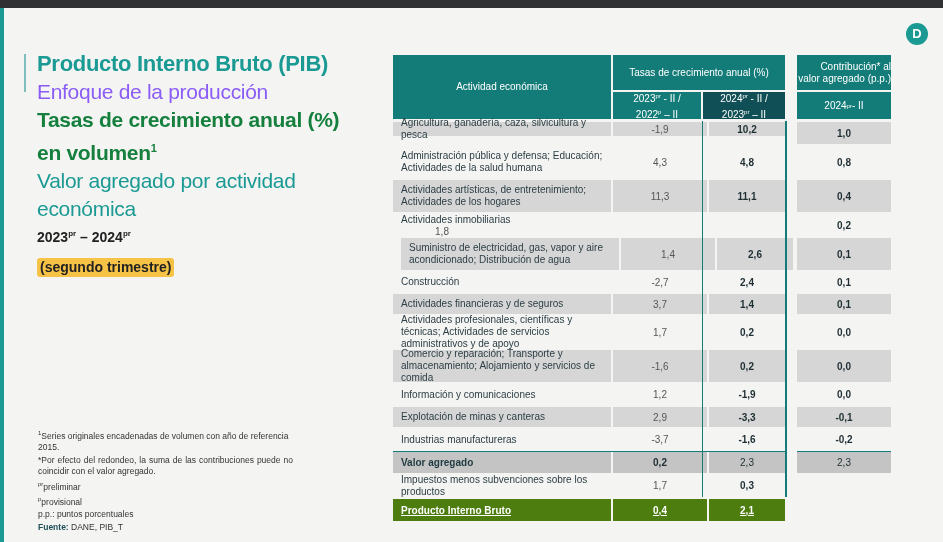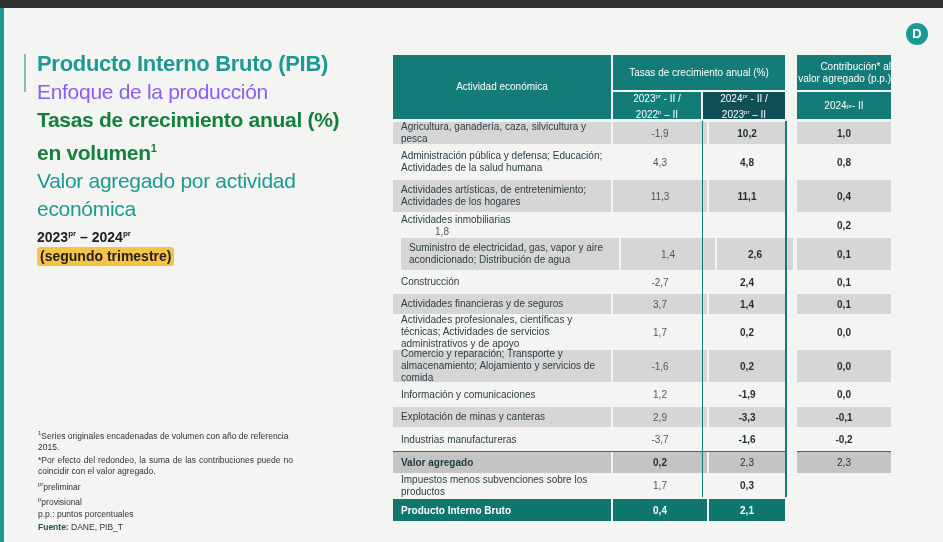--- a/index.html
+++ b/index.html
@@ -8,41 +8,41 @@
   .left-edge { position:absolute; left:0; top:8px; width:4px; height:534px; background:#1a9a93; }
   .logo { position:absolute; left:906px; top:23px; width:22px; height:22px; border-radius:50%; background:#1a9a93; color:#fff; font-weight:bold; font-size:13px; line-height:22px; text-align:center; }
   .title-bar { position:absolute; left:24px; top:54px; width:2px; height:38px; background:#7fbfbb; }
   .titles { position:absolute; left:37px; top:50px; width:330px; }
   .t1 { color:#1a9a93; font-weight:bold; font-size:22px; line-height:28px; letter-spacing:-0.3px; }
   .t2 { color:#8b5cf6; font-size:21px; line-height:28px; letter-spacing:-0.3px; }
   .t3 { color:#15803d; font-weight:bold; font-size:21px; line-height:28px; letter-spacing:-0.3px; }
   .t4 { color:#1a9a93; font-size:21px; line-height:28px; letter-spacing:-0.3px; }
   .t5 { color:#222; font-weight:bold; font-size:14px; line-height:18px; margin-top:2px; }
   .t5 sup { font-size:8px; }
-  .t6 { display:inline-block; background:#f7c347; color:#222; font-weight:bold; font-size:14px; line-height:19px; padding:0 3px; border-radius:3px; margin-top:1px; }
+  .t6 { display:inline-block; background:#f7c347; color:#222; font-weight:bold; font-size:14px; line-height:19px; padding:0 3px; border-radius:3px; margin-top:12px; }
   .notes { position:absolute; left:38px; top:428px; width:255px; font-size:8.5px; line-height:11.5px; color:#333; }
   .notes p { margin:0 0 1px 0; }
   .notes .just { text-align:justify; }
   .notes b { color:#1e4f55; }
   .notes sup { font-size:6px; }
   .hdr { position:absolute; background:#137c78; color:#fff; font-weight:normal; font-size:10px; text-align:right; display:flex; align-items:center; justify-content:center; line-height:12px; }
   .hdr.dark { background:#0f4f55; }
   .hdr sup { font-size:6px; }
   .row { position:absolute; left:393px; width:392px; display:flex; font-size:10px; color:#2c3e44; }
   .row.shade .c { background:#d6d6d6; }
   .row .c { display:flex; align-items:center; box-sizing:border-box; }
   .c.act { width:218px; padding-left:8px; line-height:12px; }
   .c.v1 { width:94px; justify-content:center; margin-left:2px; color:#555; }
   .c.v2 { width:76px; justify-content:center; margin-left:2px; font-weight:bold; color:#1e2e33; }
   .contrib { position:absolute; left:797px; width:94px; display:flex; align-items:center; justify-content:center; font-size:10px; font-weight:bold; color:#1e2e33; }
   .contrib.shade { background:#d6d6d6; }
   .vline { position:absolute; left:785px; top:121px; width:2px; height:376px; background:#137c78; }
   .vline2 { position:absolute; left:702px; top:121px; width:1px; height:376px; background:#137c78; }
   .pib { position:absolute; left:393px; top:499px; width:392px; height:22px; display:flex; color:#fff; font-weight:bold; font-size:10px; }
-  .pib .c { background:#0f766e; display:flex; align-items:center; }
+  .pib .c { background:#4d7c0f; display:flex; align-items:center;text-decoration:underline; }
   .valor-line { position:absolute; left:393px; top:451px; width:392px; height:1px; background:#137c78; }
   .valor-line2 { position:absolute; left:797px; top:451px; width:94px; height:1px; background:#137c78; }
 </style>
 </head>
 <body>
 
 <div class="topbar"></div>
 <div class="left-edge"></div>
 <div class="logo">D</div>
 
@@ -75,21 +75,21 @@
   <div><span>2024</span><sup>pr</sup><span> - II /</span></div>
   <div><span>2023</span><sup>pr</sup><span> – II</span></div>
 </div>
 <div class="hdr" style="left:797px;top:55px;width:94px;height:35px;">Contribución* al valor agregado (p.p.)</div>
 <div class="hdr" style="left:797px;top:92px;width:94px;height:27px;">
     <span>2024</span>
     <sup>pr</sup>
     <span> - II</span>
   </div>
 
-<div class="row shade" style="top:122px;height:22px;">
+<div class="row shade" style="top:122px;height:14px;">
     <div class="c act">Agricultura, ganadería, caza, silvicultura y pesca</div>
     <div class="c v1">-1,9</div>
     <div class="c v2">10,2</div>
   </div>
 <div class="contrib shade" style="top:122px;height:22px;">1,0</div>
 
 <div class="row" style="top:146px;height:32px;">
     <div class="c act">Administración pública y defensa; Educación; Actividades de la salud humana</div>
     <div class="c v1">4,3</div>
     <div class="c v2">4,8</div>

